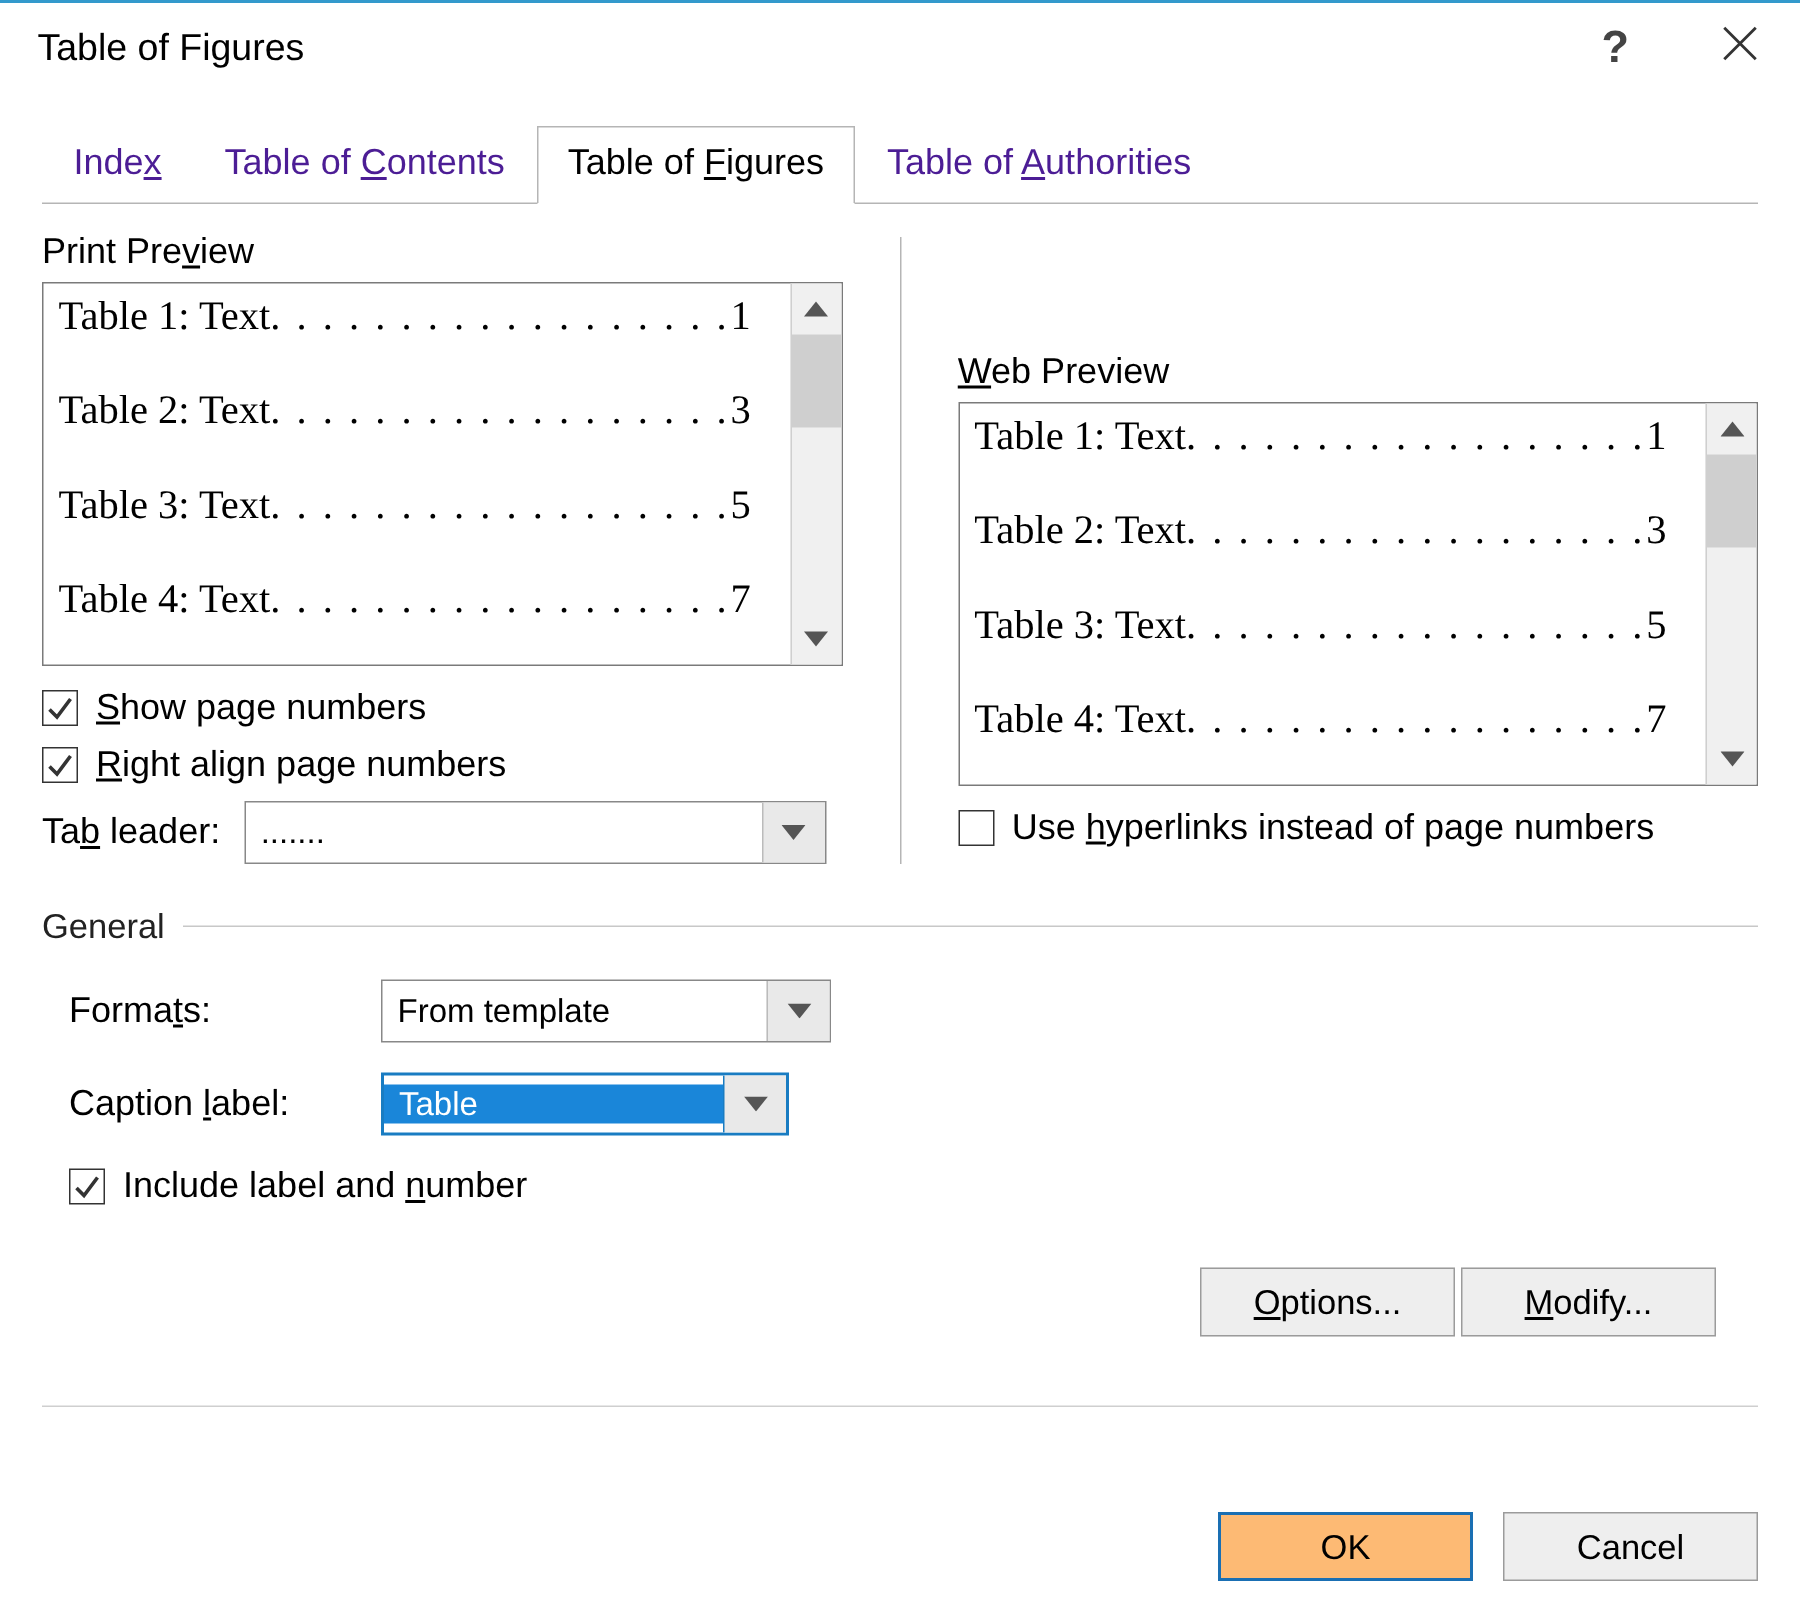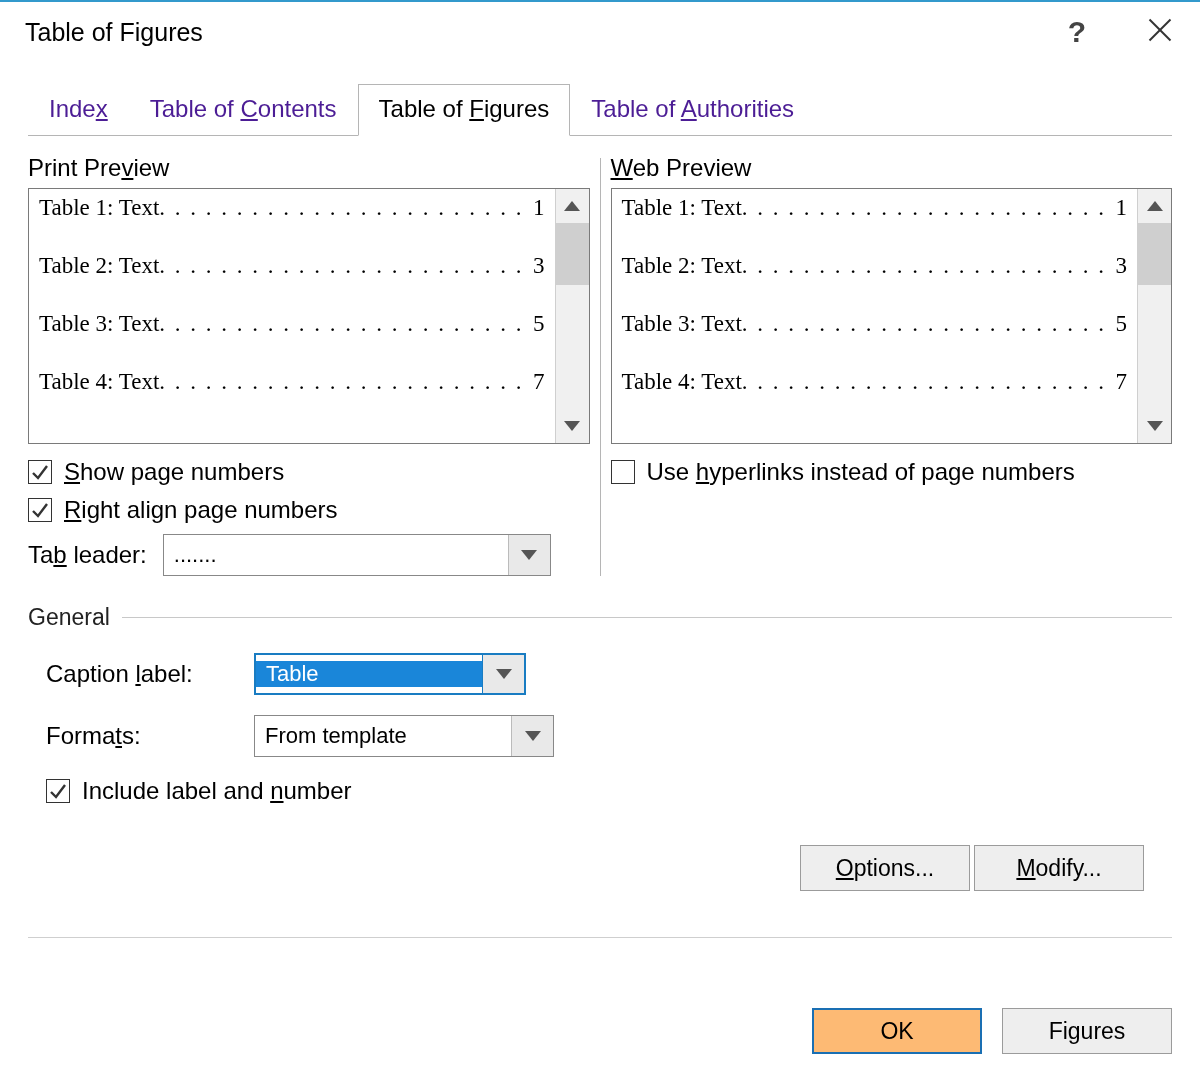--- a/index.html
+++ b/index.html
@@ -56,36 +56,37 @@
   .tab .ul { text-decoration: underline; }
 
   .body {
     flex: 1;
     padding: 18px 28px 0 28px;
     display: flex;
     flex-direction: column;
   }
   .previews {
     display: flex;
-    gap: 8px;
+    gap: 36px;
+    align-items: flex-end;
   }
   .preview-col { flex: 1; min-width: 0; }
   .preview-label { font-size: 24px; margin-bottom: 6px; }
   .preview-label .ul { text-decoration: underline; }
   .preview-box {
     border: 1px solid #7a7a7a;
     height: 256px;
     display: flex;
   }
   .preview-content {
     flex: 1;
-    padding: 6px 10px 6px 10px;
+    padding: 6px 26px 6px 10px;
     overflow: hidden;
     font-family: "Times New Roman", serif;
-    font-size: 23px;
+    font-size: 27px;
   }
   .tof-row {
     display: flex;
     align-items: baseline;
     margin-bottom: 32px;
     white-space: nowrap;
   }
   .tof-label { flex: 0 0 auto; }
   .tof-leader {
     flex: 1;
@@ -372,34 +373,34 @@
       </div>
     </div>
 
     <div class="general-group">
       <div class="group-header">
         <span>General</span>
         <span class="line"></span>
       </div>
       <div class="general-body">
         <div class="form-row">
+          <span class="form-label">Forma<span class="ul">t</span>s:</span>
+          <div class="combo formats">
+            <div class="combo-input">From template</div>
+            <div class="combo-btn">
+                <svg viewBox="0 0 16 10">
+                  <polygon points="0,0 16,0 8,10"></polygon>
+                </svg>
+              </div>
+          </div>
+        </div>
+        <div class="form-row">
           <span class="form-label">Caption <span class="ul">l</span>abel:</span>
           <div class="combo caption">
             <div class="combo-input">Table</div>
-            <div class="combo-btn">
-                <svg viewBox="0 0 16 10">
-                  <polygon points="0,0 16,0 8,10"></polygon>
-                </svg>
-              </div>
-          </div>
-        </div>
-        <div class="form-row">
-          <span class="form-label">Forma<span class="ul">t</span>s:</span>
-          <div class="combo formats">
-            <div class="combo-input">From template</div>
             <div class="combo-btn">
                 <svg viewBox="0 0 16 10">
                   <polygon points="0,0 16,0 8,10"></polygon>
                 </svg>
               </div>
           </div>
         </div>
         <div class="chk-row" style="margin-left:0;">
           <span class="chk">
               <svg viewBox="0 0 20 20">
@@ -414,15 +415,15 @@
     <div class="action-row" style="margin-top:30px;">
       <button class="btn"><span class="ul">O</span>ptions...</button>
       <button class="btn"><span class="ul">M</span>odify...</button>
     </div>
 
     <div class="footer-sep"></div>
   </div>
 
   <div class="bottom-footer">
     <button class="btn primary">OK</button>
-    <button class="btn">Figures</button>
+    <button class="btn">Cancel</button>
   </div>
 </div>
 
 </body></html>

